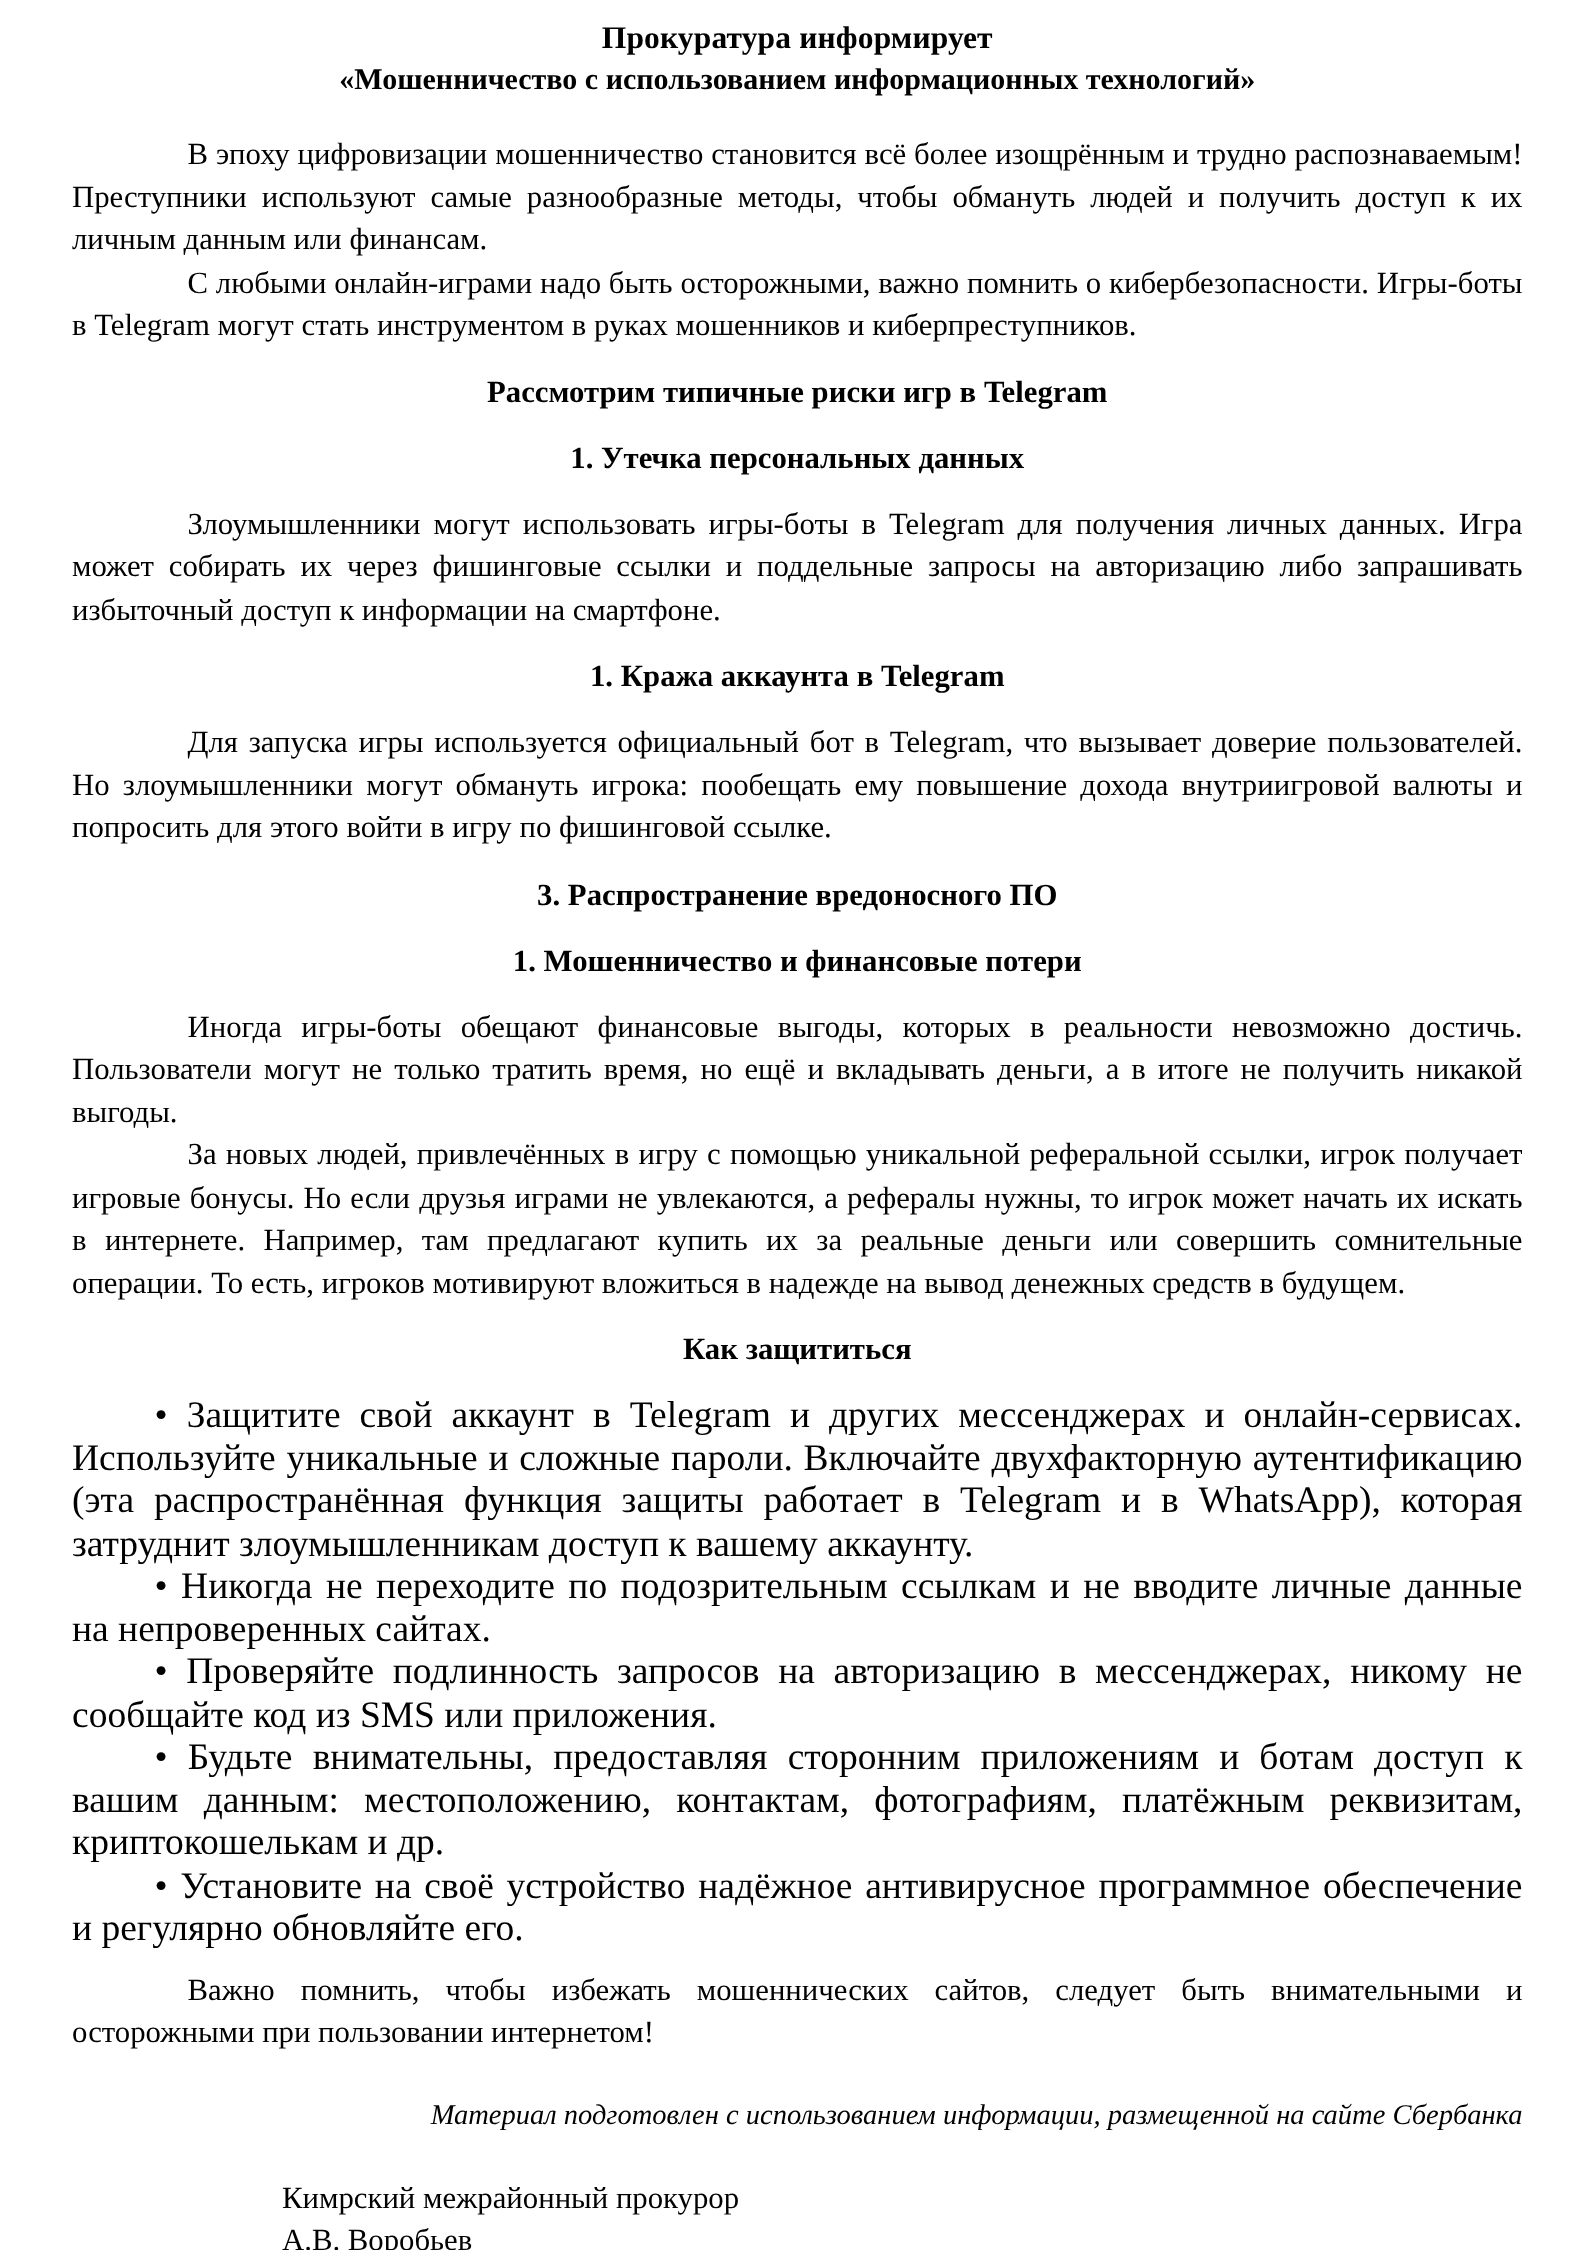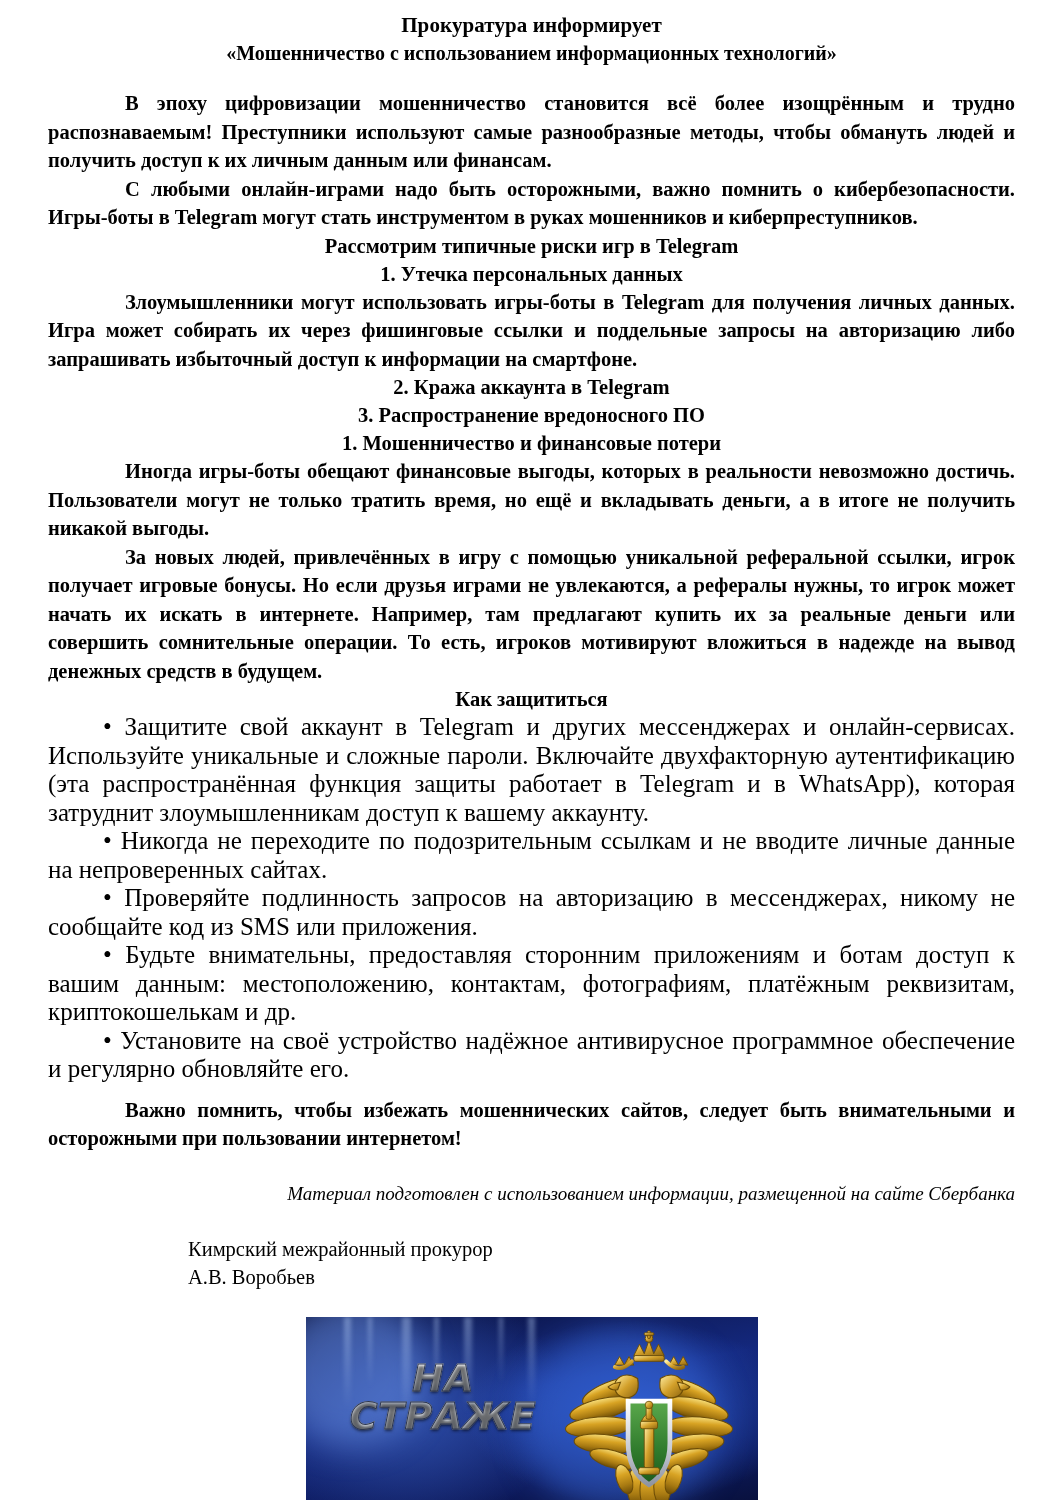--- a/index.html
+++ b/index.html
@@ -37,33 +37,32 @@
     font-weight: bold;
     font-size: 20px;
     line-height: 28px;
     margin: 0 0 22px 0;
   }
   .section-head {
     text-align: center;
     font-weight: bold;
     font-size: 20.5px;
     line-height: 28px;
-    margin: 0;
+    margin: 16px;
   }
 
   
   p.para {
     text-align: justify;
     text-justify: inter-word;
     font-size: 20.5px;
     line-height: 28.5px;
     margin: 0;
     text-indent: 77px;
     hyphens: none;
-    font-weight: bold;
   }
   p.bullet {
     text-align: justify;
     text-justify: inter-word;
     font-size: 25px;
     line-height: 28.5px;
     margin: 0;
     text-indent: 55px;
   }
   p.gap-before {
@@ -157,21 +156,22 @@
   <h2 class="doc-subtitle" data-interactable="false">«Мошенничество с использованием информационных технологий»</h2>
 
   <p class="para" data-interactable="false">В эпоху цифровизации мошенничество становится всё более изощрённым и трудно распознаваемым! Преступники используют самые разнообразные методы, чтобы обмануть людей и получить доступ к их личным данным или финансам.</p>
   <p class="para" data-interactable="false">С любыми онлайн-играми надо быть осторожными, важно помнить о кибербезопасности. Игры-боты в Telegram могут стать инструментом в руках мошенников и киберпреступников.</p>
 
   <h3 class="section-head" data-interactable="false">Рассмотрим типичные риски игр в Telegram</h3>
 
   <h3 class="section-head" data-interactable="false">1. Утечка персональных данных</h3>
   <p class="para" data-interactable="false">Злоумышленники могут использовать игры-боты в Telegram для получения личных данных. Игра может собирать их через фишинговые ссылки и поддельные запросы на авторизацию либо запрашивать избыточный доступ к информации на смартфоне.</p>
 
-  <h3 class="section-head" data-interactable="false">2. Кража аккаунта в Telegram</h3>
+  <h3 class="section-head" data-interactable="false">1. Кража аккаунта в Telegram</h3>
+  <p class="para" data-interactable="false">Для запуска игры используется официальный бот в Telegram, что вызывает доверие пользователей. Но злоумышленники могут обмануть игрока: пообещать ему повышение дохода внутриигровой валюты и попросить для этого войти в игру по фишинговой ссылке.</p>
 
   <h3 class="section-head" data-interactable="false">3. Распространение вредоносного ПО</h3>
 
   <h3 class="section-head" data-interactable="false">1. Мошенничество и финансовые потери</h3>
   <p class="para" data-interactable="false">Иногда игры-боты обещают финансовые выгоды, которых в реальности невозможно достичь. Пользователи могут не только тратить время, но ещё и вкладывать деньги, а в итоге не получить никакой выгоды.</p>
 
   <p class="para" data-interactable="false">За новых людей, привлечённых в игру с помощью уникальной реферальной ссылки, игрок получает игровые бонусы. Но если друзья играми не увлекаются, а рефералы нужны, то игрок может начать их искать в интернете. Например, там предлагают купить их за реальные деньги или совершить сомнительные операции. То есть, игроков мотивируют вложиться в надежде на вывод денежных средств в будущем.</p>
 
   <h3 class="section-head" data-interactable="false">Как защититься</h3>
 

